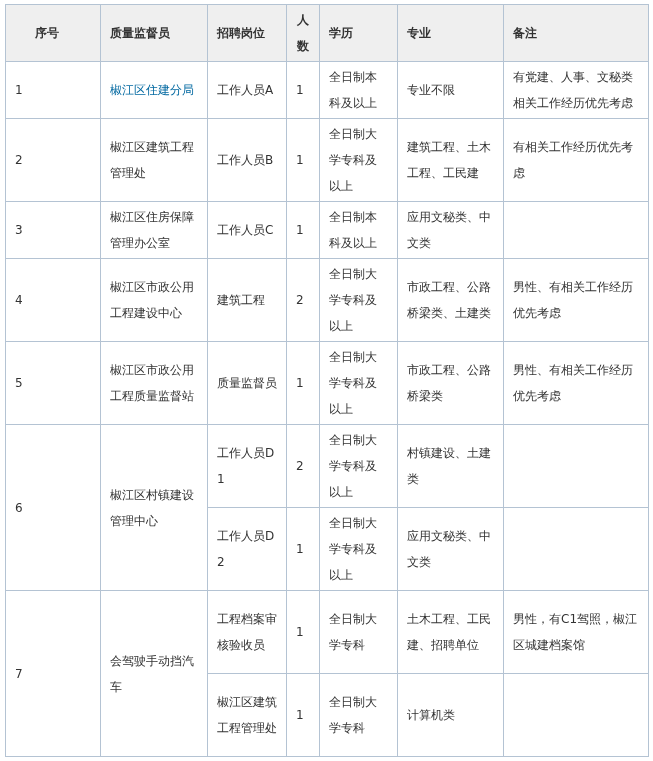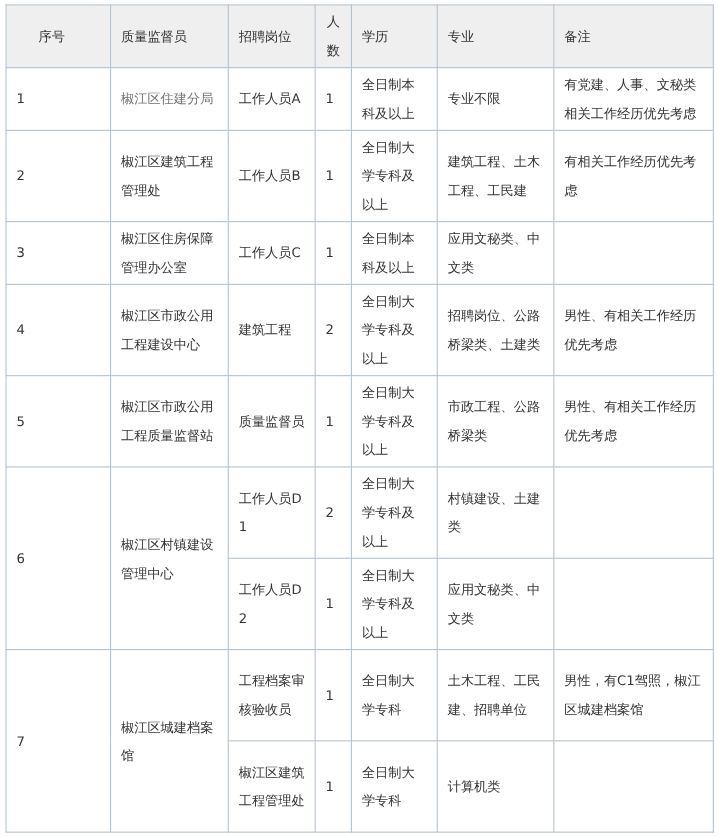--- a/index.html
+++ b/index.html
@@ -3,25 +3,25 @@
   <meta charset="utf-8">
   <style>
     html, body { margin: 0; padding: 0; background: #ffffff; }
     body { width: 653px; height: 761px; position: relative; overflow: hidden;
            font-family: "DejaVu Sans", "Liberation Sans", sans-serif; color: #333333; }
     table.jobs { position: absolute; left: 5px; top: 4px; border-collapse: collapse;
                  table-layout: fixed; width: 644px; font-size: 12px; }
     table.jobs td, table.jobs th { border: 1px solid #b4c3d3; vertical-align: middle;
                  text-align: left; padding: 0 9px; line-height: 26px; font-weight: normal;
                  word-break: break-all; }
-    table.jobs thead th { background: #efefef; height: 56px; }
+    table.jobs thead th { background: #efefef; height: 56px; font-weight: bold; }
     table.jobs thead th.c-seq { text-align: center; padding-left: 0; padding-right: 12px; margin-left: 32px; }
     table.jobs thead th.c-count { padding: 0 6px; text-align: center; line-height: 26px; }
     td.c-count { padding: 0 9px; }
-    .link { color: #737373; }
+    .link { color: #0369a1; }
     col.w-seq { width: 95px; }
     col.w-unit { width: 107px; }
     col.w-pos { width: 79px; }
     col.w-count { width: 33px; }
     col.w-edu { width: 78px; }
     col.w-major { width: 106px; }
     col.w-note { width: 145px; }
     .count-head { display: block; width: 14px; margin: 0 auto; line-height: 26px; }
   </style>
 </head>
@@ -77,21 +77,21 @@
       <td>全日制本科及以上</td>
       <td>应用文秘类、中文类</td>
       <td></td>
     </tr>
     <tr style="height:83px">
       <td>4</td>
       <td>椒江区市政公用工程建设中心</td>
       <td>建筑工程</td>
       <td class="c-count">2</td>
       <td>全日制大学专科及以上</td>
-      <td>招聘岗位、公路桥梁类、土建类</td>
+      <td>市政工程、公路桥梁类、土建类</td>
       <td>男性、有相关工作经历优先考虑</td>
     </tr>
     <tr style="height:83px">
       <td>5</td>
       <td>椒江区市政公用工程质量监督站</td>
       <td>质量监督员</td>
       <td class="c-count">1</td>
       <td>全日制大学专科及以上</td>
       <td>市政工程、公路桥梁类</td>
       <td>男性、有相关工作经历优先考虑</td>
@@ -107,21 +107,21 @@
     </tr>
     <tr style="height:83px">
       <td>工作人员D2</td>
       <td class="c-count">1</td>
       <td>全日制大学专科及以上</td>
       <td>应用文秘类、中文类</td>
       <td></td>
     </tr>
     <tr style="height:83px">
       <td rowspan="2">7</td>
-      <td rowspan="2">椒江区城建档案馆</td>
+      <td rowspan="2">会驾驶手动挡汽车</td>
       <td>工程档案审核验收员</td>
       <td class="c-count">1</td>
       <td>全日制大学专科</td>
       <td>土木工程、工民建、招聘单位</td>
       <td>男性，有C1驾照，椒江区城建档案馆</td>
     </tr>
     <tr style="height:83px">
       <td>椒江区建筑工程管理处</td>
       <td class="c-count">1</td>
       <td>全日制大学专科</td>

